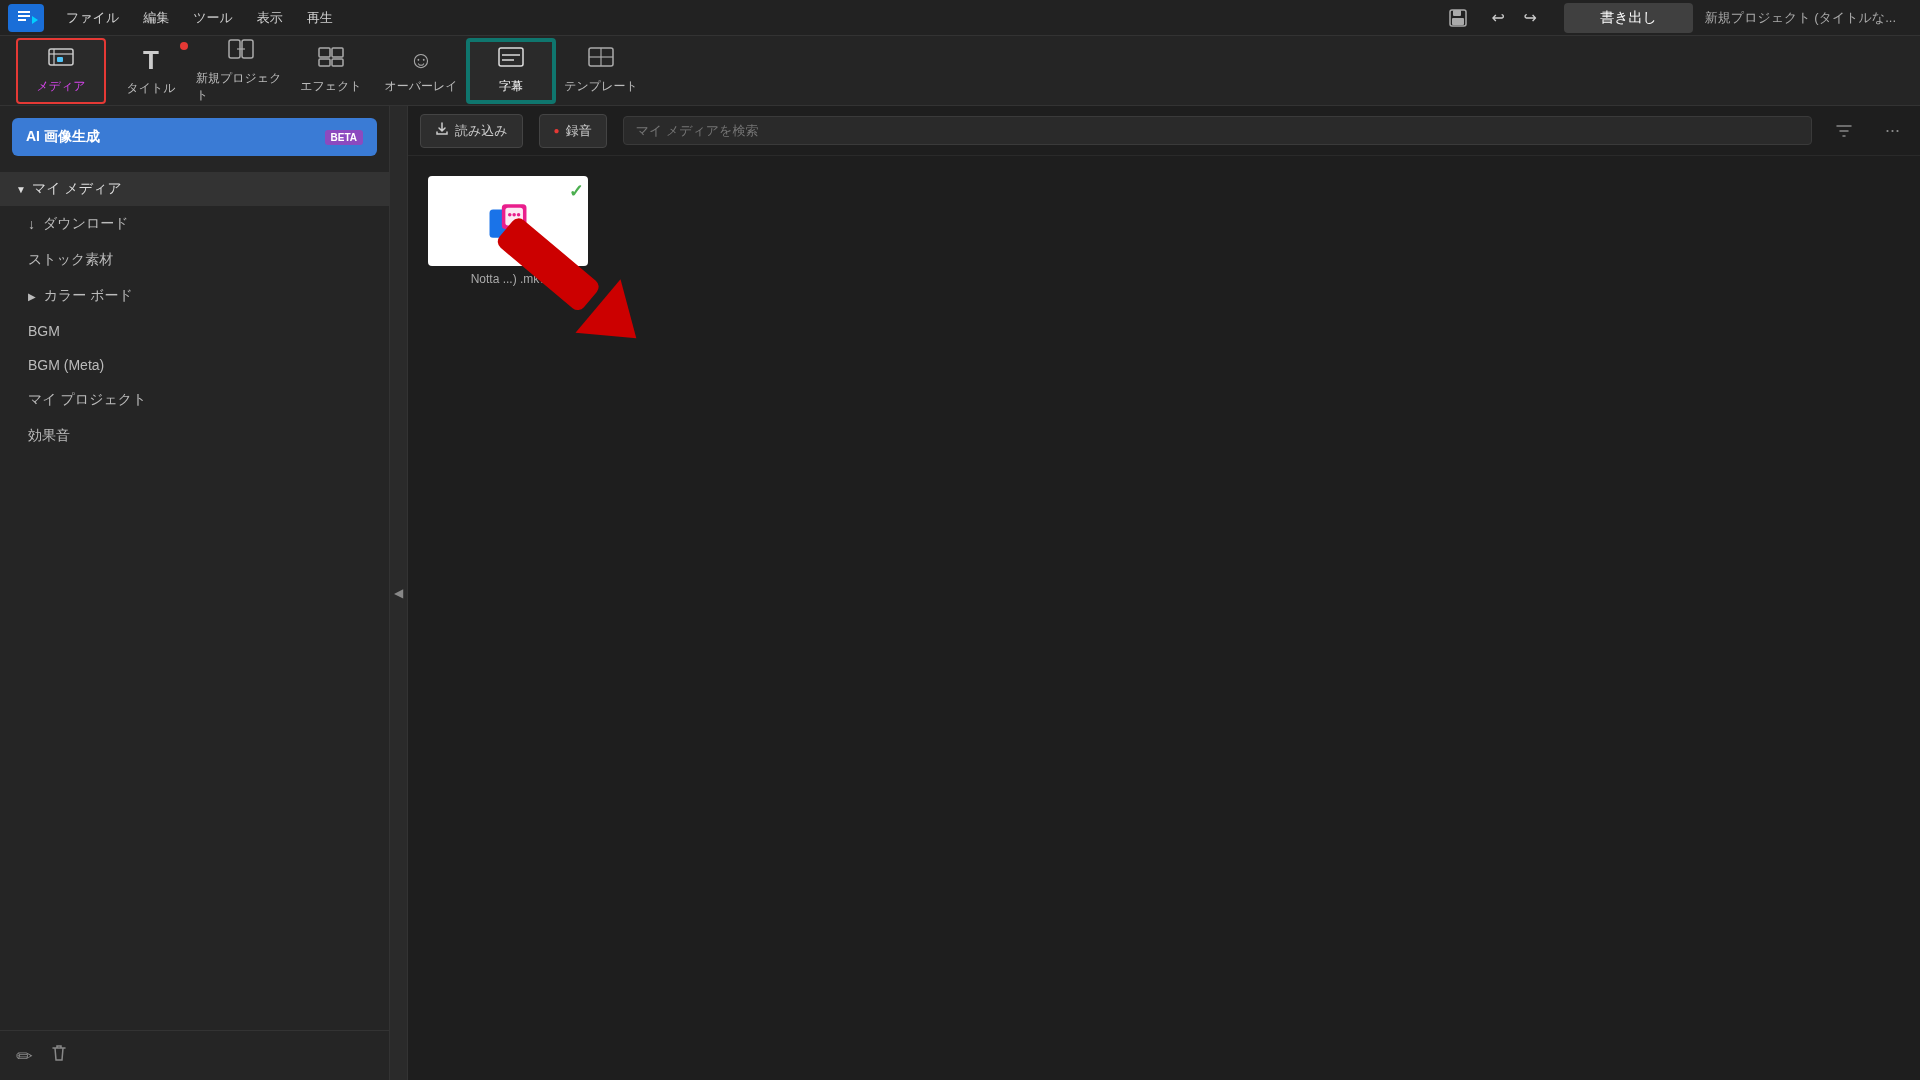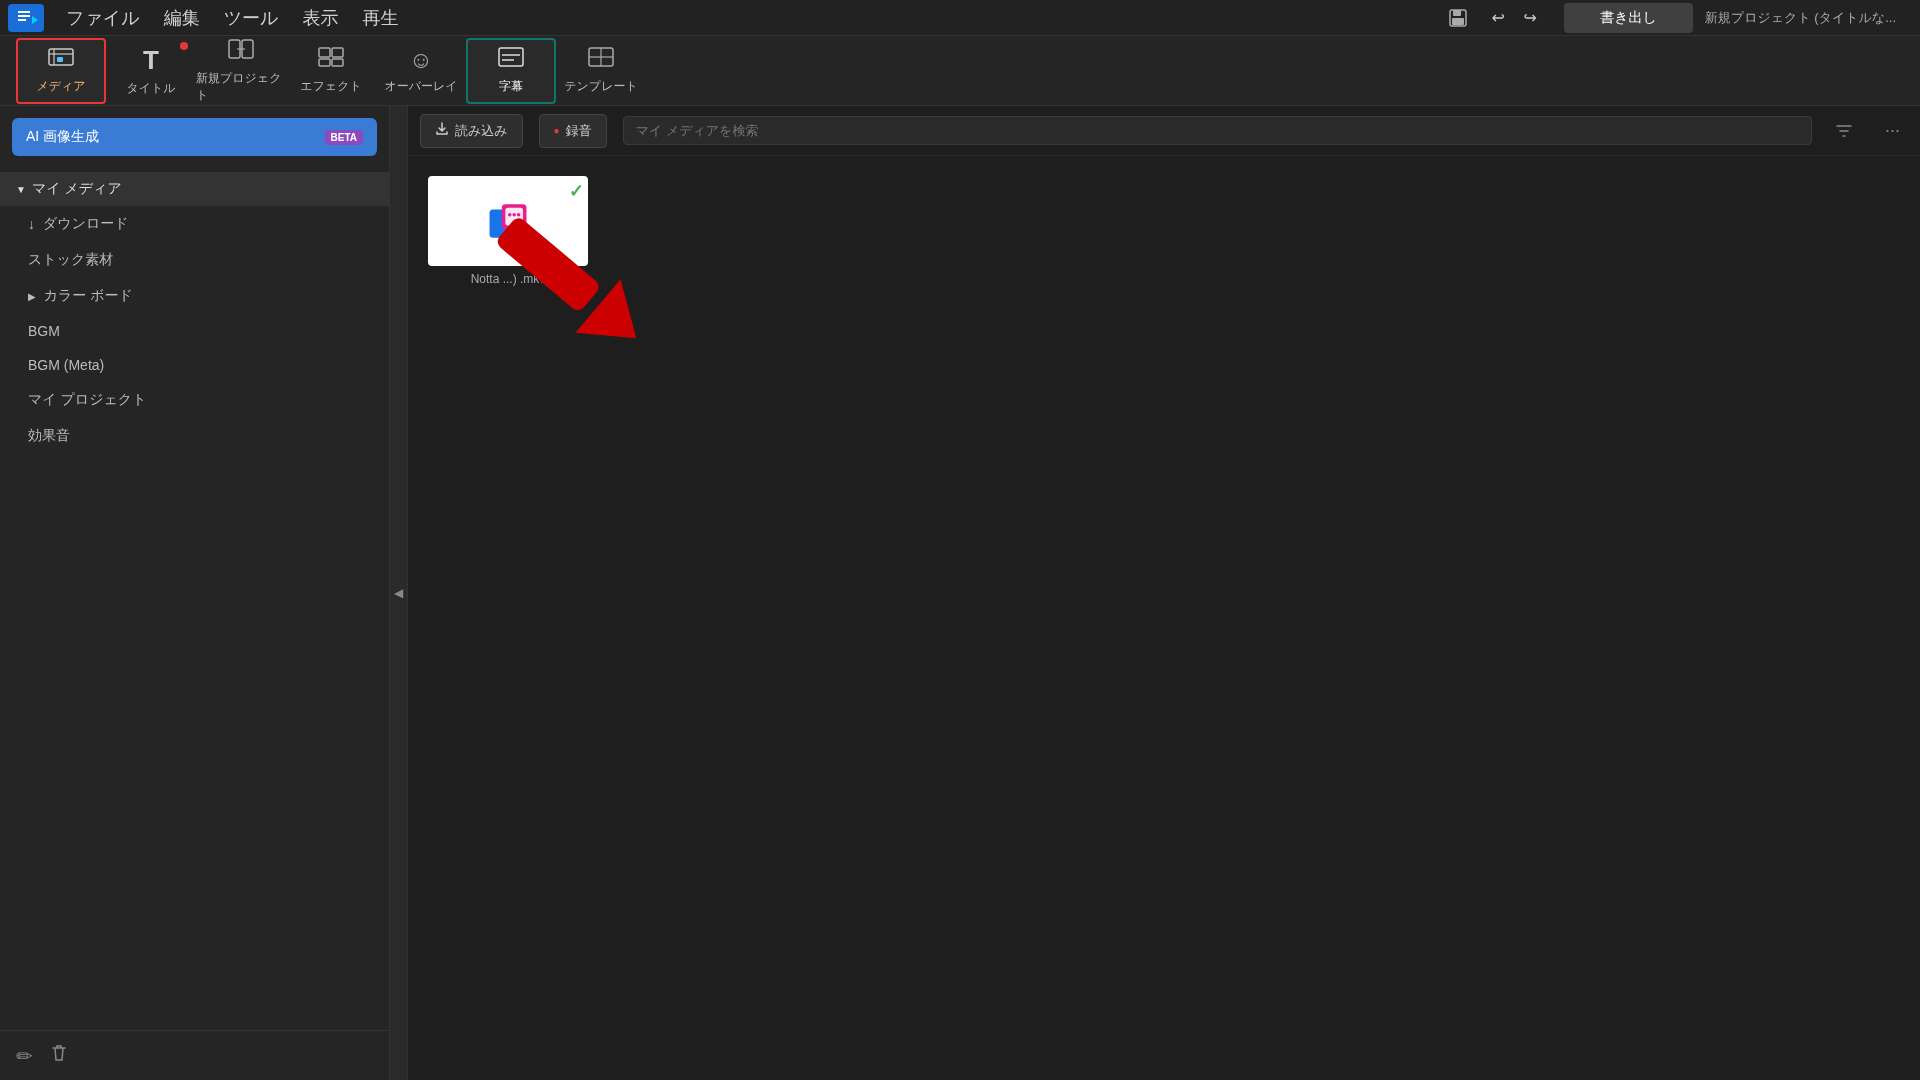--- a/index.html
+++ b/index.html
@@ -35,21 +35,21 @@
       justify-content: center;
       margin-right: 8px;
       flex-shrink: 0;
     }
     .app-logo-icon {
       color: white;
       font-size: 16px;
     }
     .menu-item {
       padding: 4px 10px;
-      font-size: 18px;
+      font-size: 13px;
       color: #d0d0d0;
       cursor: pointer;
       border-radius: 3px;
     }
     .menu-separator { flex: 1; }
     .undo-redo {
       display: flex;
       gap: 4px;
       margin: 0 8px;
     }
@@ -119,21 +119,21 @@
     }
     .tab-icon {
       font-size: 22px;
       color: #ccc;
     }
     .tab-item.active .tab-icon { color: #e0e0e0; }
     .tab-label {
       font-size: 12px;
       color: #bbb;
     }
-    .tab-item.active .tab-label { color: #fdba74; }
+    .tab-item.active .tab-label { color: #d946ef; }
     .tab-badge {
       position: absolute;
       top: 4px;
       right: 8px;
       width: 8px;
       height: 8px;
       background: #e53935;
       border-radius: 50%;
     }
 
@@ -160,21 +160,21 @@
       border-radius: 6px;
       padding: 10px 14px;
       display: flex;
       align-items: center;
       justify-content: space-between;
       cursor: pointer;
     }
     .ai-banner-text {
       font-size: 14px;
       color: white;
-      font-weight: normal;
+      font-weight: bold;
     }
     .ai-badge {
       background: #8c4abf;
       color: white;
       font-size: 10px;
       font-weight: bold;
       padding: 2px 6px;
       border-radius: 3px;
     }
     .sidebar-nav {
@@ -416,21 +416,21 @@
       </svg>
     </span>
     <span class="tab-label">エフェクト</span>
   </div>
 
   <div class="tab-item">
     <span class="tab-icon" style="font-size:24px; color:#aaa;">☺</span>
     <span class="tab-label">オーバーレイ</span>
   </div>
 
-  <div class="tab-item" style="border: 2px solid #0f766e; background:#2a2a2a;">
+  <div class="tab-item" style="border: 4px solid #0f766e; background:#2a2a2a;">
     <span class="tab-icon">
       <svg width="26" height="22" viewBox="0 0 26 22" fill="none">
         <rect x="1" y="2" width="24" height="18" rx="2" stroke="#ddd" stroke-width="1.5"></rect>
         <line x1="4" y1="9" x2="22" y2="9" stroke="#ddd" stroke-width="1.5"></line>
         <line x1="4" y1="14" x2="16" y2="14" stroke="#ddd" stroke-width="1.5"></line>
       </svg>
     </span>
     <span class="tab-label" style="color:#fff;">字幕</span>
   </div>
 

